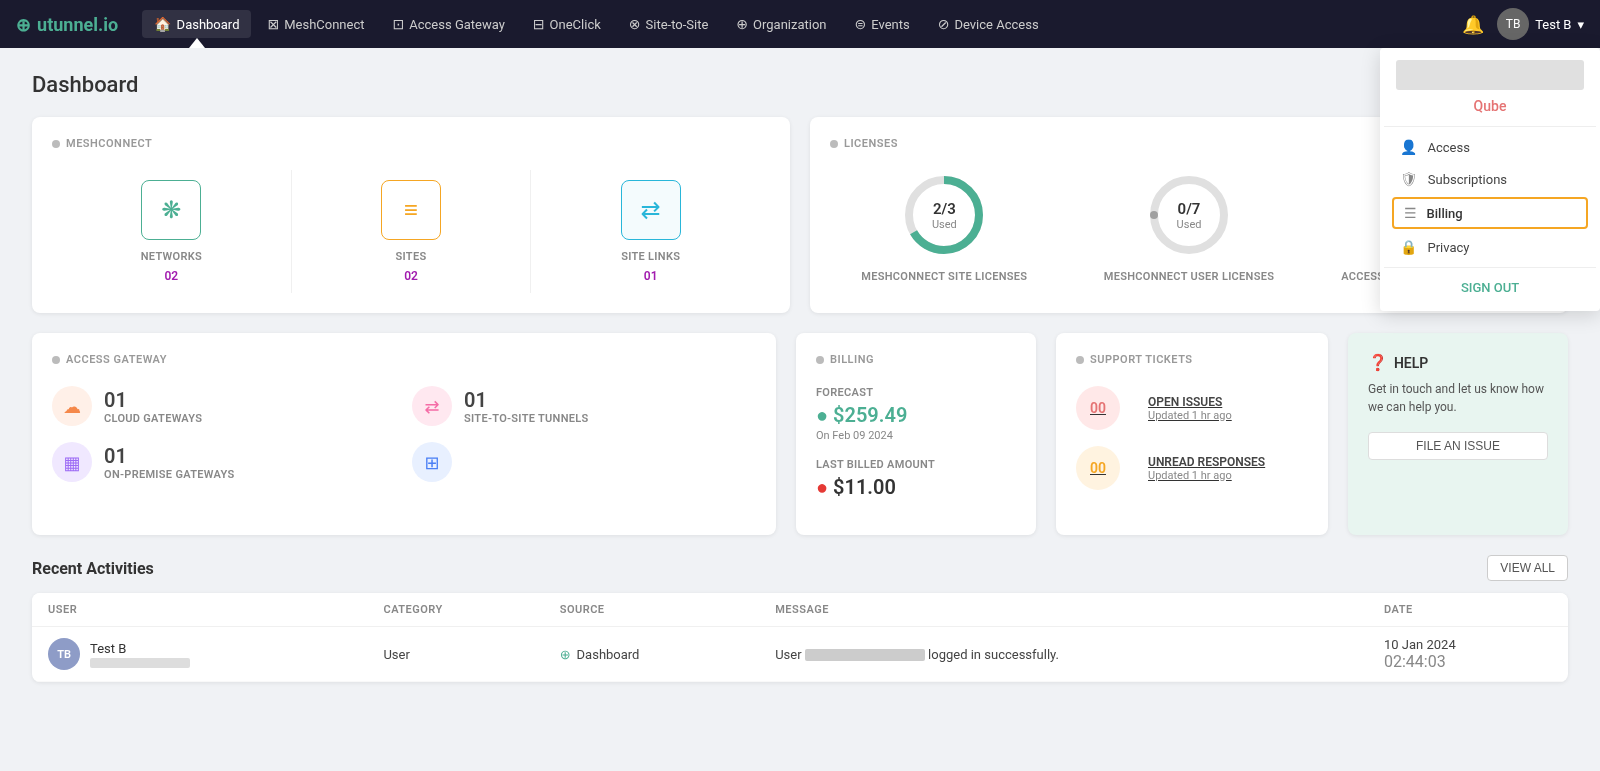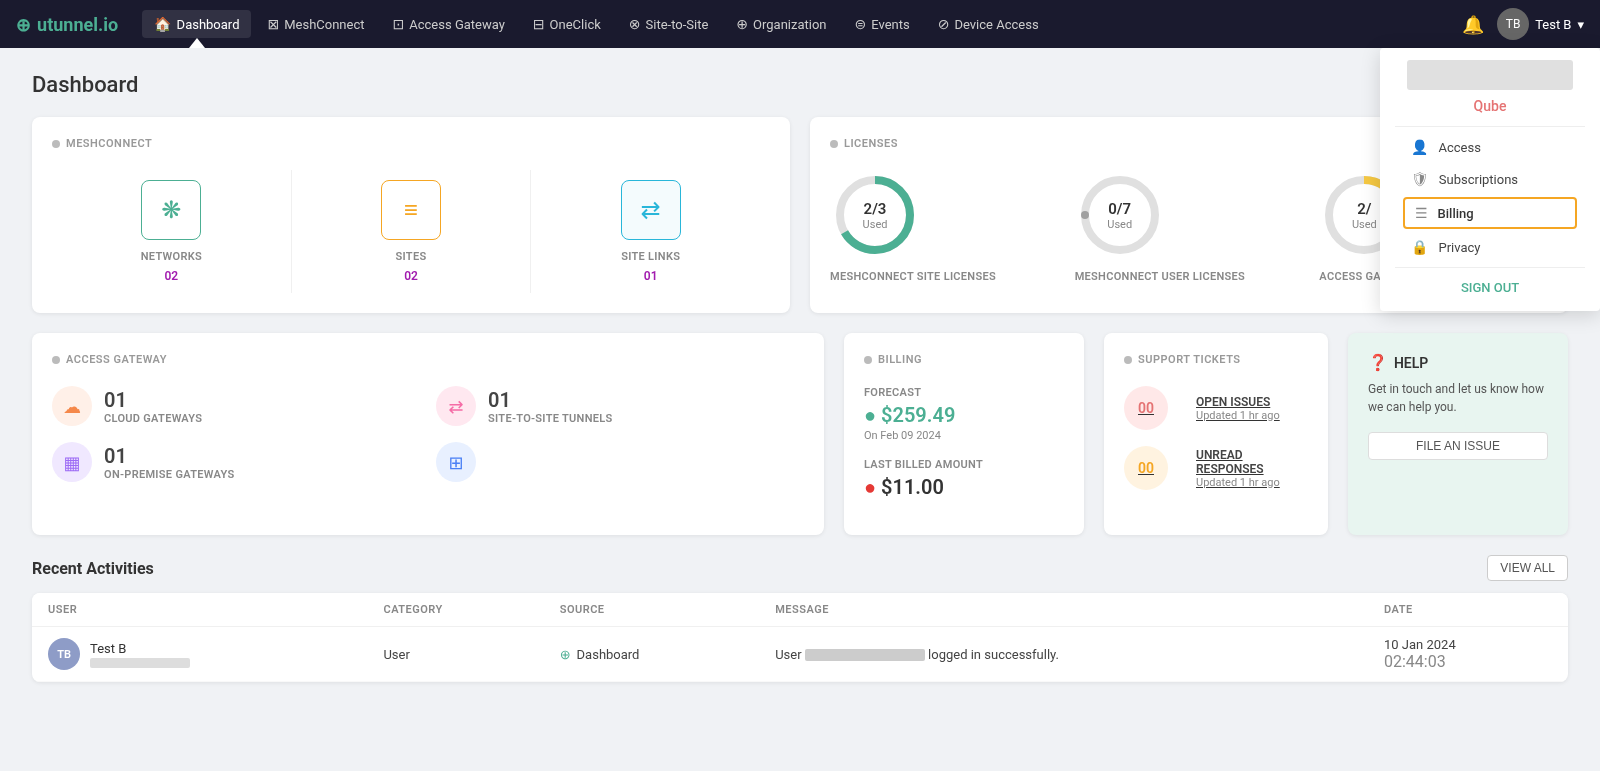--- a/index.html
+++ b/index.html
@@ -91,21 +91,21 @@
     
     .dropdown-overlay {
       position: fixed;
       top: 48px;
       right: 0;
       width: 220px;
       background: #fff;
       border-radius: 4px;
       box-shadow: 0 4px 20px rgba(0,0,0,0.15);
       z-index: 200;
-      padding: 8px 15px;
+      padding: 8px 4px;
     }
     .dropdown-org-bar {
       background: #e0e0e0;
       height: 30px;
       margin: 4px 12px;
       border-radius: 3px;
     }
     .dropdown-org-name {
       text-align: center;
       color: #e57373;
@@ -232,21 +232,21 @@
     }
     .licenses-items {
       display: flex;
       gap: 16px;
       align-items: flex-start;
     }
     .license-item {
       flex: 1;
       display: flex;
       flex-direction: column;
-      align-items: flex-start;
+      align-items: center;
     }
     .donut-container {
       position: relative;
       width: 90px;
       height: 90px;
       margin-bottom: 10px;
     }
     .donut-container svg {
       width: 90px;
       height: 90px;
@@ -333,21 +333,21 @@
       font-size: 20px;
       font-weight: 600;
       color: #333;
     }
     .billing-amount.green { color: #4caf93; }
     .billing-date { font-size: 11px; color: #888; margin-top: 2px; }
     .billing-dot-green { color: #4caf93; }
     .billing-dot-red { color: #e53935; }
 
     
-    .support-card { width: 224px; }
+    .support-card { width: 272px; }
     .support-item {
       display: flex;
       align-items: center;
       gap: 28px;
       margin-bottom: 16px;
       text-decoration: underline;
     }
     .support-badge {
       width: 44px;
       height: 44px;

